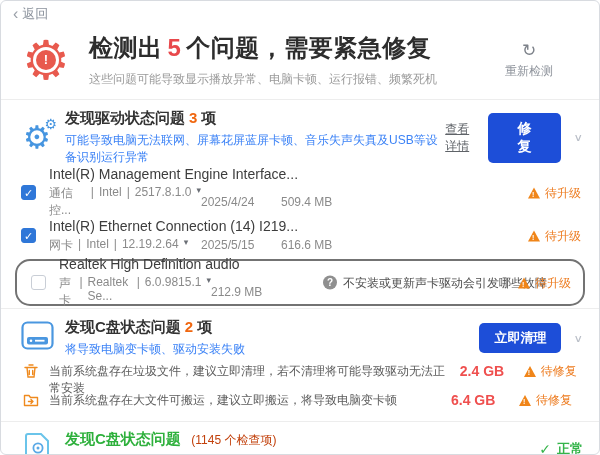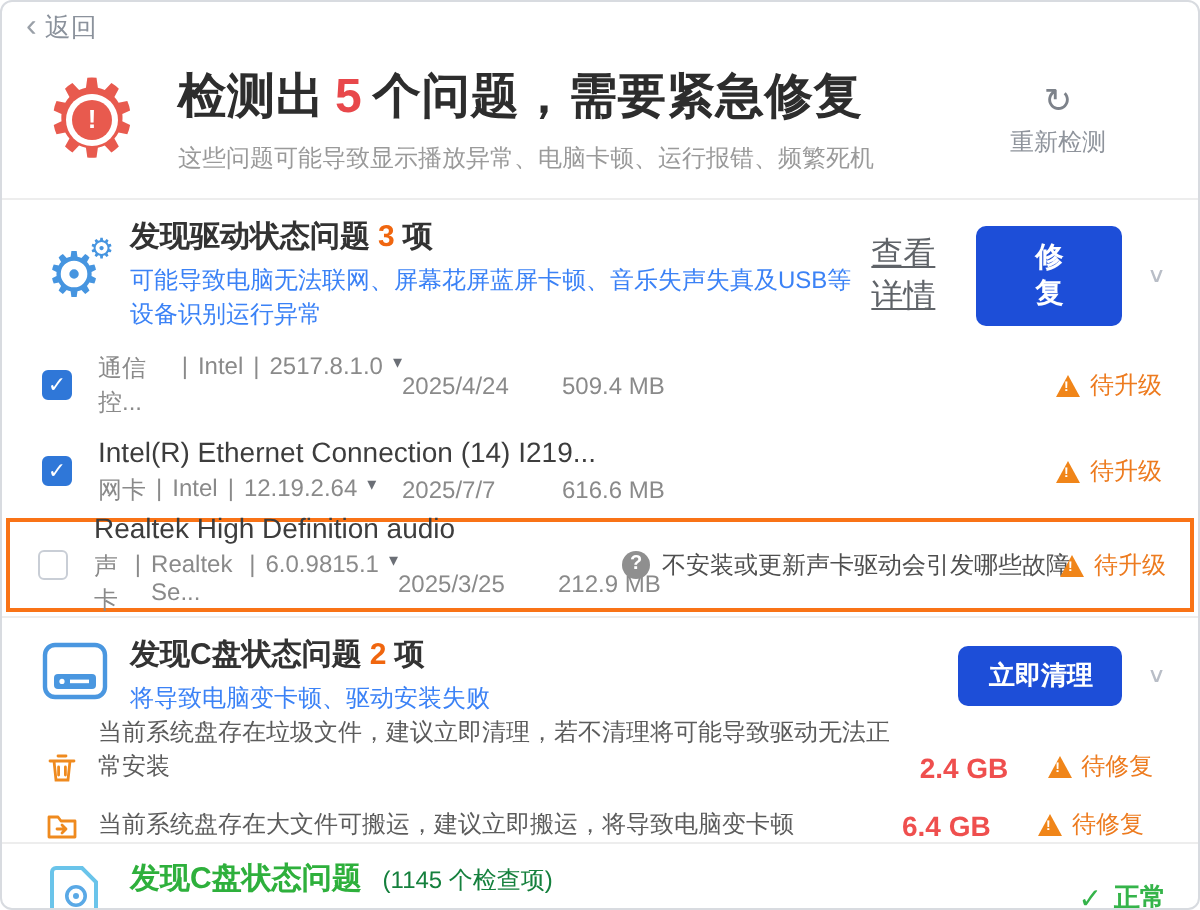--- a/index.html
+++ b/index.html
@@ -30,56 +30,56 @@
   
   .sec-head { display:flex; align-items:center; padding:9px 16px 5px 16px; }
   .sec-ic { width:40px; flex:0 0 40px; margin-right:8px; text-align:center; }
   .gearblue { position:relative; display:inline-block; width:36px; height:36px; }
   .gearblue .g1 { font-size:31px; color:#4695e0; line-height:36px; }
   .gearblue .g2 { position:absolute; right:-2px; top:-4px; font-size:14px; color:#4695e0; }
   .sec-title { font-size:15px; font-weight:bold; color:#333; }
   .sec-title .cnt { color:#f0660f; margin:0 4px; }
   .sec-sub { margin-top:4px; font-size:12px; color:#3b82f6; }
   .sec-actions { margin-left:auto; display:flex; align-items:center; gap:12px; }
-  .link { font-size:16px; color:#5f6368; text-decoration:underline; cursor:pointer; }
+  .link { font-size:12px; color:#5f6368; text-decoration:underline; cursor:pointer; }
   .btn-orange { background:#1d4ed8; color:#fff; font-size:14px; font-weight:bold; border:none; border-radius:5px; padding:7px 28px; cursor:pointer; }
   .btn-orange.sm { font-size:13px; padding:6px 15px; }
   .chev { font-size:13px; color:#b9bec7; cursor:pointer; transform:scaleY(.8); }
 
   
   .drow { position:relative; height:43px; display:flex; align-items:center; padding:0 16px 0 20px; }
-  .drow.hl { border:2px solid #f97316; border-radius:0; margin:2px 2px; padding-left:14px; height:47px; }
+  .drow.hl { border:2px solid #737373; border-radius:15px; margin:2px 14px; padding-left:14px; height:47px; }
   .cb { width:15px; height:15px; border:1px solid #c9ced6; border-radius:3px; background:#fff; margin-right:13px; flex:0 0 15px; text-align:center; cursor:pointer; }
   .cb.checked { background:#2f77d8; border-color:#2f77d8; }
   .cb .mk { color:#fff; font-size:11px; line-height:15px; font-weight:bold; display:block; }
   .dmain { display:flex; flex-direction:column; gap:3px; }
   .dname { font-size:14px; font-weight:500; color:#3d3d3d; }
   .dinfo { display:flex; align-items:center; font-size:12px; color:#8a8a8a; }
   .grp { width:152px; display:flex; align-items:flex-start; gap:5px; }
   .dd { color:#6b6f76; font-size:9px; cursor:pointer; }
   .ddate { width:80px; }
   .dsize { width:80px; }
   .badge { position:absolute; right:18px; top:50%; transform:translateY(-50%); display:flex; align-items:center; gap:5px; color:#ed7b1f; font-size:12px; }
   .drow.hl .badge { right:12px; }
   .warn { position:relative; width:0; height:0; border-left:6px solid transparent; border-right:6px solid transparent; border-bottom:11px solid #f08519; display:inline-block; }
   .warn i { position:absolute; left:-2px; top:2px; font-style:normal; color:#fff; font-size:7px; font-weight:bold; line-height:9px; }
   .tooltip { position:absolute; left:306px; top:50%; transform:translateY(-50%); display:flex; align-items:center; gap:6px; font-size:12px; color:#4f4f4f; }
   .qicon { width:14px; height:14px; border-radius:50%; background:#8f8f8f; color:#fff; font-size:10px; font-weight:bold; line-height:14px; text-align:center; flex:0 0 14px; }
 
   
-  .crow { display:flex; align-items:flex-end; height:29px; padding:0 16px 0 22px; font-size:12px; color:#5c5c5c; gap:10px; }
+  .crow { display:flex; align-items:flex-start; height:29px; padding:0 16px 0 22px; font-size:12px; color:#5c5c5c; gap:10px; }
   .crow .cic { flex:0 0 16px; display:flex; }
   .csize { margin-left:auto; color:#ef4f4e; font-size:14px; font-weight:bold; width:58px; }
   .cbadge { width:64px; display:flex; align-items:center; gap:5px; color:#ed7b1f; font-size:12px; }
 
   
   .dll { display:flex; align-items:flex-start; padding:8px 16px 0 16px; }
   .dll .sec-ic { margin-top:2px; }
   .dll-title { font-size:15px; font-weight:bold; color:#2eb03c; }
-  .dll-cnt { font-size:12px; color:#15803d; font-weight:normal; margin-left:6px; }
+  .dll-cnt { font-size:12px; color:#c2410c; font-weight:normal; margin-left:6px; }
   .dll-status { margin-left:auto; margin-top:10px; display:flex; align-items:center; gap:6px; color:#35b44a; font-size:13px; font-weight:bold; }
   .dll-status .ck { font-size:14px; }
 </style>
 </head>
 <body>
 
 <div class="window">
 
   <div class="topbar">
     <span class="back">
@@ -127,20 +127,21 @@
       <button class="btn-orange">修复</button>
       <span class="chev">∨</span>
     </div>
   </div>
 
   <div class="drow">
     <span class="cb checked">
         <span class="mk">✓</span>
       </span>
     <div class="dmain">
+      <div class="dname">Intel(R) Management Engine Interface...</div>
       <div class="dinfo">
         <span class="grp">
           <span>通信控...</span>
           <span>|</span>
           <span>Intel</span>
           <span>|</span>
           <span>2517.8.1.0</span>
           <span class="dd">▾</span>
         </span>
         <span class="ddate">2025/4/24</span>
@@ -163,21 +164,21 @@
       <div class="dname">Intel(R) Ethernet Connection (14) I219...</div>
       <div class="dinfo">
         <span class="grp">
           <span>网卡</span>
           <span>|</span>
           <span>Intel</span>
           <span>|</span>
           <span>12.19.2.64</span>
           <span class="dd">▾</span>
         </span>
-        <span class="ddate">2025/7/7</span>
+        <span class="ddate">2025/5/15</span>
         <span class="dsize">616.6 MB</span>
       </div>
     </div>
     <span class="badge">
       <span class="warn">
           <i>!</i>
         </span>
       <span>待升级</span>
     </span>
   </div>
@@ -190,21 +191,20 @@
       <div class="dname">Realtek High Definition audio</div>
       <div class="dinfo">
         <span class="grp">
           <span>声卡</span>
           <span>|</span>
           <span>Realtek Se...</span>
           <span>|</span>
           <span>6.0.9815.1</span>
           <span class="dd">▾</span>
         </span>
-        <span class="ddate">2025/3/25</span>
         <span class="dsize">212.9 MB</span>
       </div>
     </div>
     <span class="tooltip">
       <span class="qicon">?</span>
       <span>不安装或更新声卡驱动会引发哪些故障</span>
     </span>
     <span class="badge">
       <span class="warn">
           <i>!</i>

